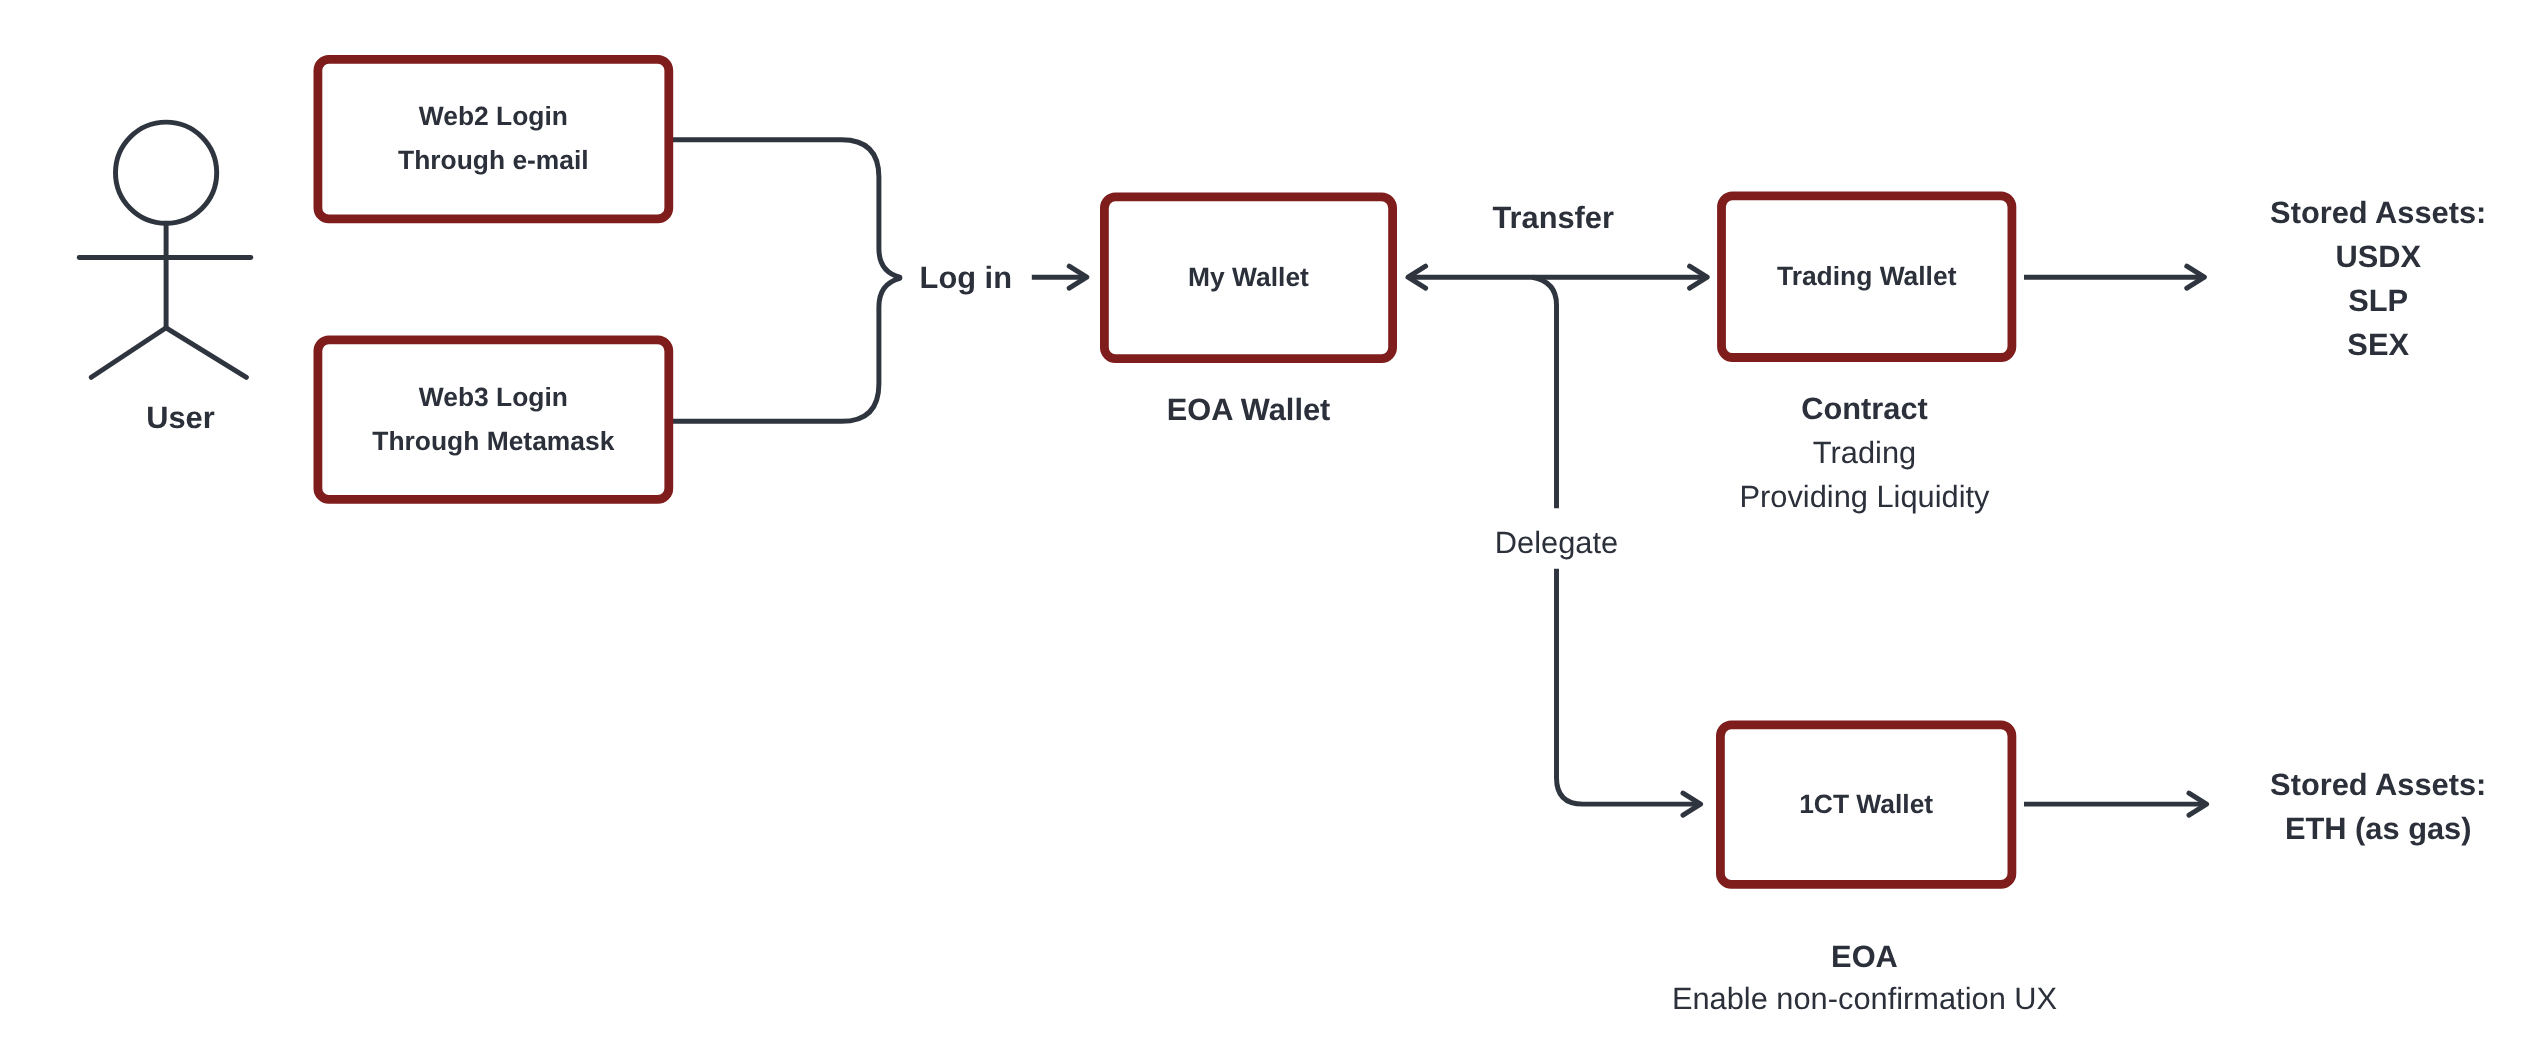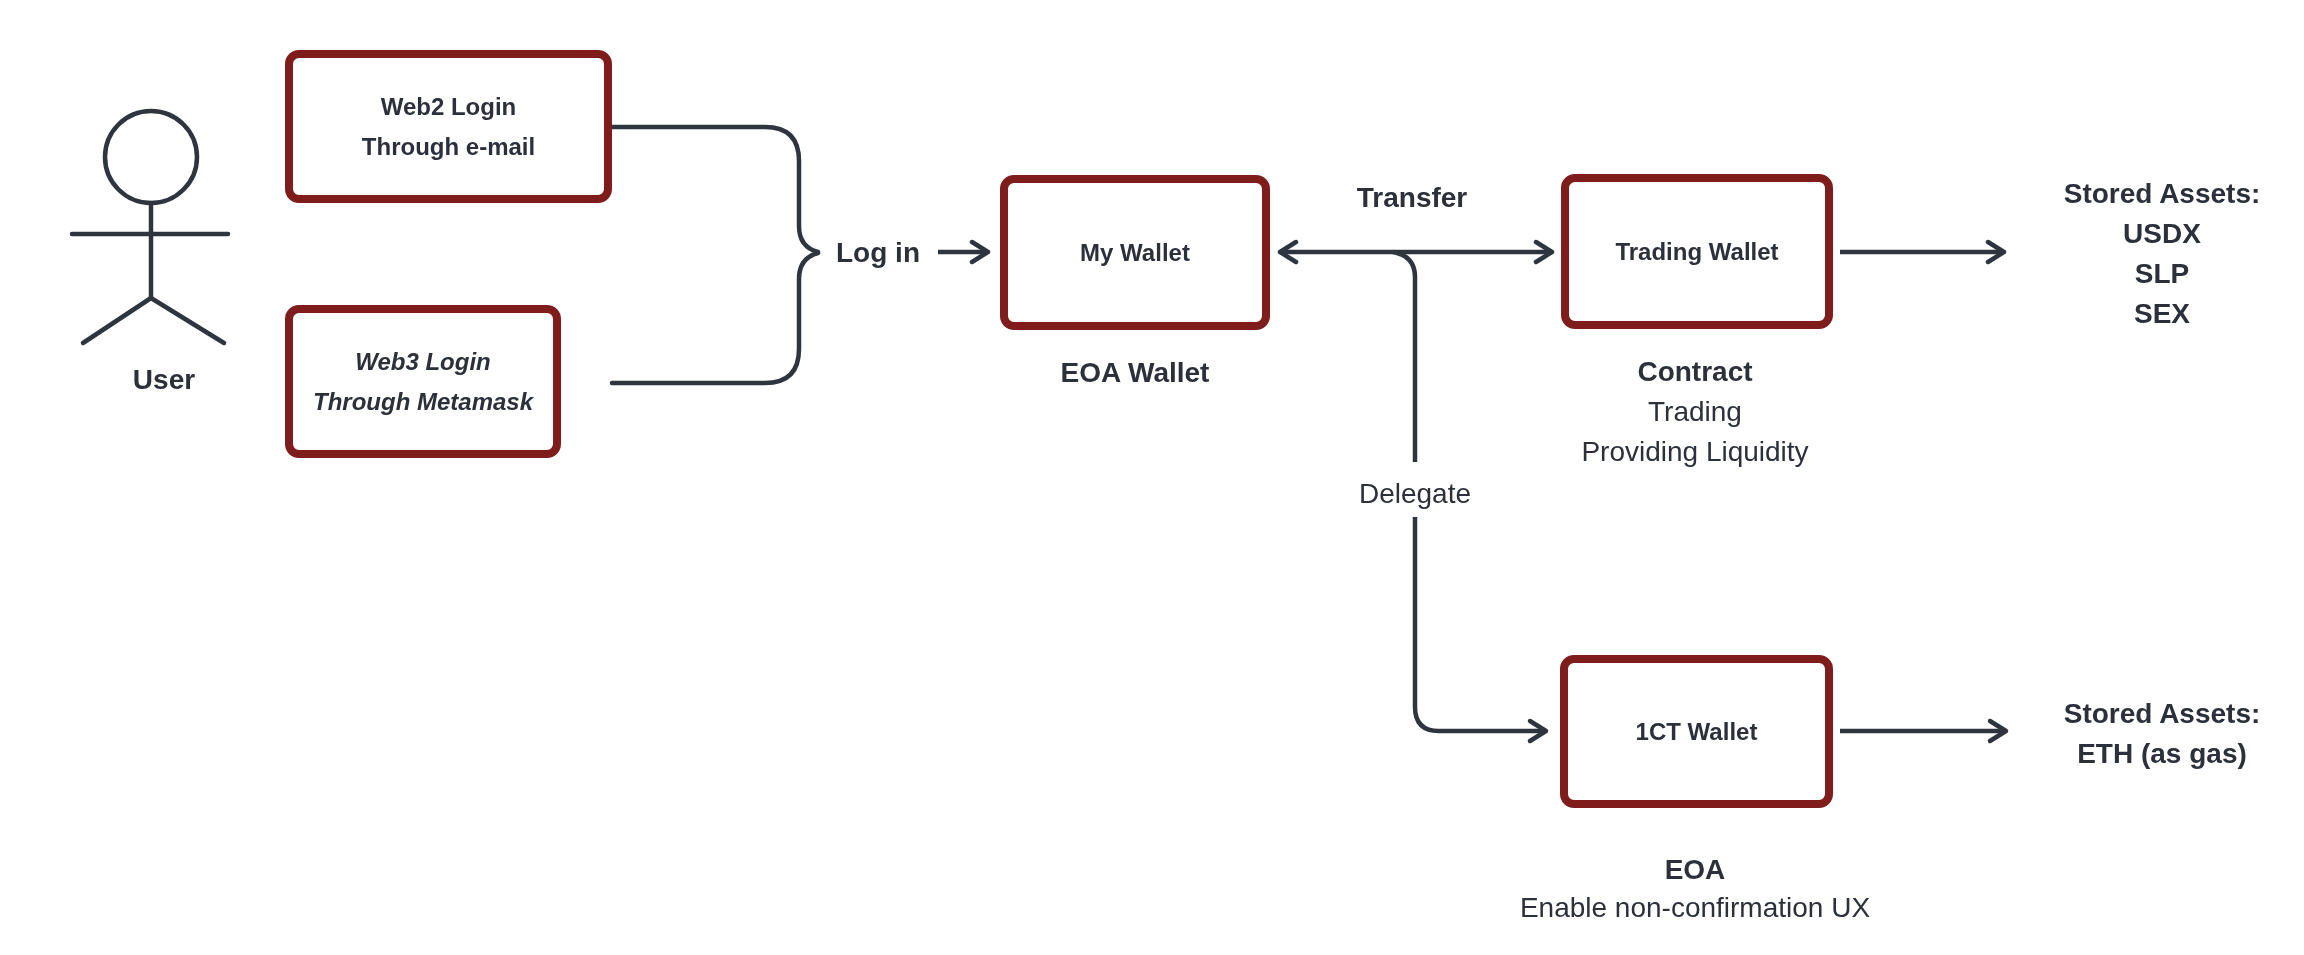--- a/index.html
+++ b/index.html
@@ -22,21 +22,21 @@
     flex-direction:column;
     align-items:center;
     justify-content:center;
     font-weight:700;
     font-size:24px;
     line-height:40px;
     text-align:center;
     white-space:nowrap;
   }
   .node-web2{left:285px;top:50px;width:327px;height:153px;}
-  .node-web3{left:285px;top:305px;width:276px;height:153px;font-style:italic;}
+  .node-web3{left:285px;top:305px;width:327px;height:153px;}
   .node-mywallet{left:1000px;top:175px;width:270px;height:155px;}
   .node-exchange{left:1561px;top:174px;width:272px;height:155px;}
   .node-oct{left:1560px;top:655px;width:273px;height:153px;}
   .label{
     position:absolute;
     transform:translate(-50%,-50%);
     font-size:28px;
     white-space:nowrap;
     text-align:center;
   }

